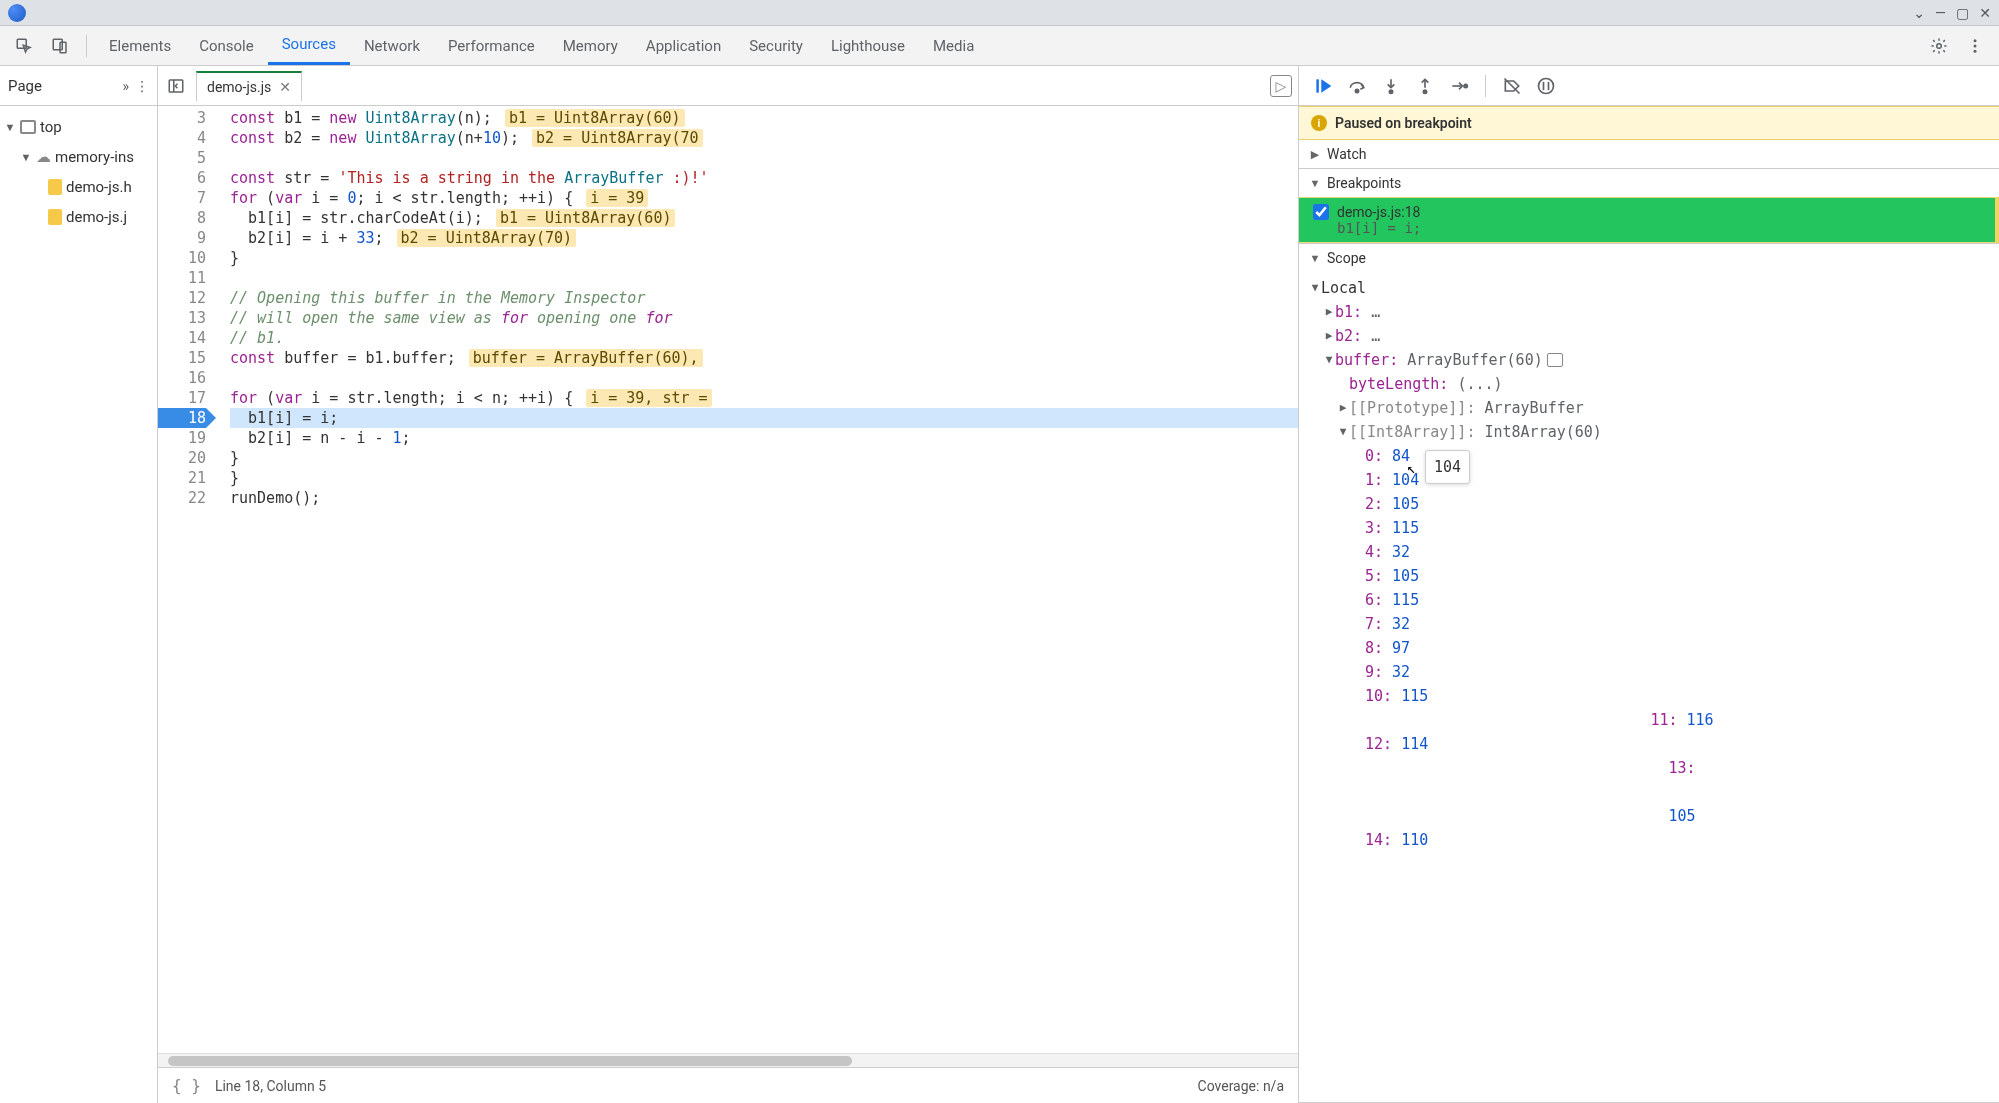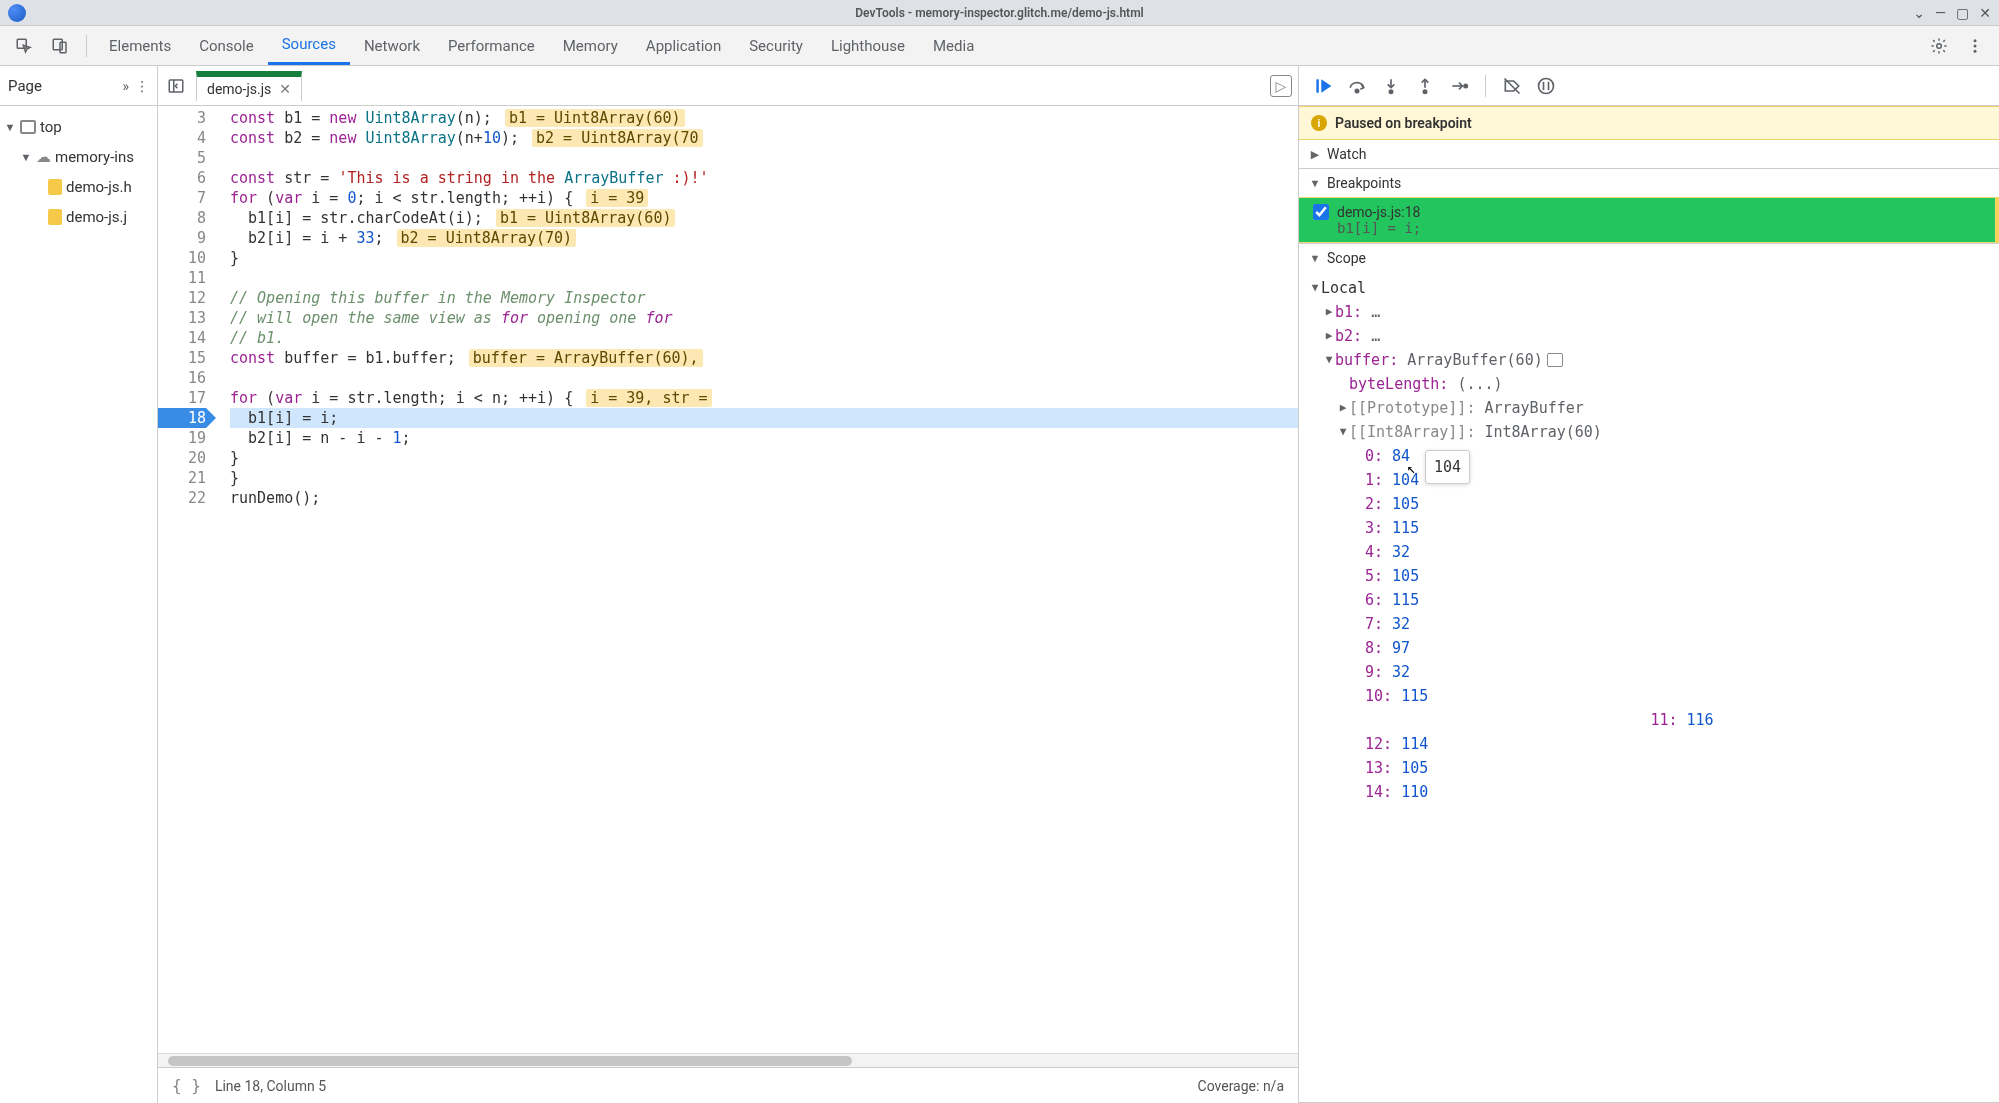--- a/index.html
+++ b/index.html
@@ -64,21 +64,21 @@
     .tree{padding:6px 0;font-size:15px;overflow:hidden;}
     .tree-row{display:flex;align-items:center;height:30px;gap:4px;cursor:pointer;white-space:nowrap;}
     .tri{font-size:11px;color:#5f6368;width:12px;text-align:center;}
     .frame-icon{width:16px;height:14px;border:2px solid #888;border-radius:2px;display:inline-block;}
     .cloud-icon{color:#888}
     .file-icon-y{width:14px;height:16px;background:#f7c948;border-radius:2px;display:inline-block;}
     
     .editor-panel{flex:1;display:flex;flex-direction:column;border-right:1px solid #ccc;min-width:0;}
     .editor-tabs{height:40px;border-bottom:1px solid #ccc;display:flex;align-items:center;padding:0 6px;}
     .drawer-btn{width:24px;height:24px;color:#5f6368;display:flex;align-items:center;justify-content:center;margin-right:8px;}
-    .file-tab{height:30px;display:flex;align-items:center;padding:0 10px;border-top:6px solid #15803d;border-right:1px solid #ccc;border-left:1px solid #ccc;background:#fff;gap:8px;font-size:14px;}
+    .file-tab{height:30px;display:flex;align-items:center;padding:0 10px;border-top:2px solid #15803d;border-right:1px solid #ccc;border-left:1px solid #ccc;background:#fff;gap:8px;font-size:14px;}
     .file-tab .close{color:#777;font-size:14px;}
     .editor-tabs-right{margin-left:auto;}
     .play-outline{width:22px;height:22px;border:1.5px solid #888;border-radius:3px;display:flex;align-items:center;justify-content:center;color:#888;}
     .code-area{flex:1;display:flex;overflow:auto;background:#fff;position:relative;}
     .gutter{width:60px;text-align:right;padding-right:12px;color:#888;font-family:Menlo,Consolas,monospace;font-size:15px;line-height:20px;padding-top:2px;user-select:none;}
     .gutter-row{height:20px;}
     .gutter-row.bp{background:#398ce6;color:#fff;position:relative;}
     .gutter-row.bp::after{content:"";position:absolute;right:-10px;top:0;width:0;height:0;border-left:10px solid #398ce6;border-top:10px solid transparent;border-bottom:10px solid transparent;}
     .code-lines{flex:1;font-family:Menlo,Consolas,monospace;font-size:15px;line-height:20px;white-space:pre;padding-left:12px;padding-top:2px;min-width:0;}
     .code-line{height:20px;}
@@ -119,21 +119,20 @@
     .right-scroll{flex:1;overflow:auto;display:flex;flex-direction:column;}
     .cursor-arrow{position:absolute;font-size:15px;color:#000;}
     .hscroll{height:14px;background:#f3f3f3;border-top:1px solid #ddd;position:relative;}
     .hscroll-thumb{position:absolute;left:10px;width:60%;top:2px;height:10px;background:#c5c5c5;border-radius:5px;}
   </style>
 </head>
 <body>
 
 <div class="titlebar">
   <div class="titlebar-logo"></div>
-  <div class="titlebar-title">DevTools - memory-inspector.glitch.me/demo-js.html</div>
   <div class="titlebar-controls">
     <span>⌄</span>
     <span>—</span>
     <span>▢</span>
     <span>✕</span>
   </div>
 </div>
 
 <div class="main-tabs">
   <div class="tab-icon-btn">
@@ -361,21 +360,21 @@
               <div class="sc-row" style="padding-left: 56px;"><span class="prop">3:</span>&nbsp;<span class="valnum">115</span></div>
               <div class="sc-row" style="padding-left: 56px;"><span class="prop">4:</span>&nbsp;<span class="valnum">32</span></div>
               <div class="sc-row" style="padding-left: 56px;"><span class="prop">5:</span>&nbsp;<span class="valnum">105</span></div>
               <div class="sc-row" style="padding-left: 56px;"><span class="prop">6:</span>&nbsp;<span class="valnum">115</span></div>
               <div class="sc-row" style="padding-left: 56px;"><span class="prop">7:</span>&nbsp;<span class="valnum">32</span></div>
               <div class="sc-row" style="padding-left: 56px;"><span class="prop">8:</span>&nbsp;<span class="valnum">97</span></div>
               <div class="sc-row" style="padding-left: 56px;"><span class="prop">9:</span>&nbsp;<span class="valnum">32</span></div>
               <div class="sc-row" style="padding-left: 56px;"><span class="prop">10:</span>&nbsp;<span class="valnum">115</span></div>
               <div class="sc-row" style="padding-left: 56px; justify-content: center;"><span class="prop">11:</span>&nbsp;<span class="valnum">116</span></div>
               <div class="sc-row" style="padding-left: 56px;"><span class="prop">12:</span>&nbsp;<span class="valnum">114</span></div>
-              <div class="sc-row" style="padding-left: 56px;"><span class="prop">13:</span>&nbsp;<span class="valnum">105</span></div>
+              <div class="sc-row" style="padding-left: 56px; flex-direction: column;"><span class="prop">13:</span>&nbsp;<span class="valnum">105</span></div>
               <div class="sc-row" style="padding-left: 56px;"><span class="prop">14:</span>&nbsp;<span class="valnum">110</span></div>
             </div>
           <div class="tooltip" style="top:178px;left:126px;">104</div>
           <div class="cursor-arrow" style="top:184px;left:108px;">↖</div>
         </div>
       </div>
     </div>
   </div>
 </div>
 

